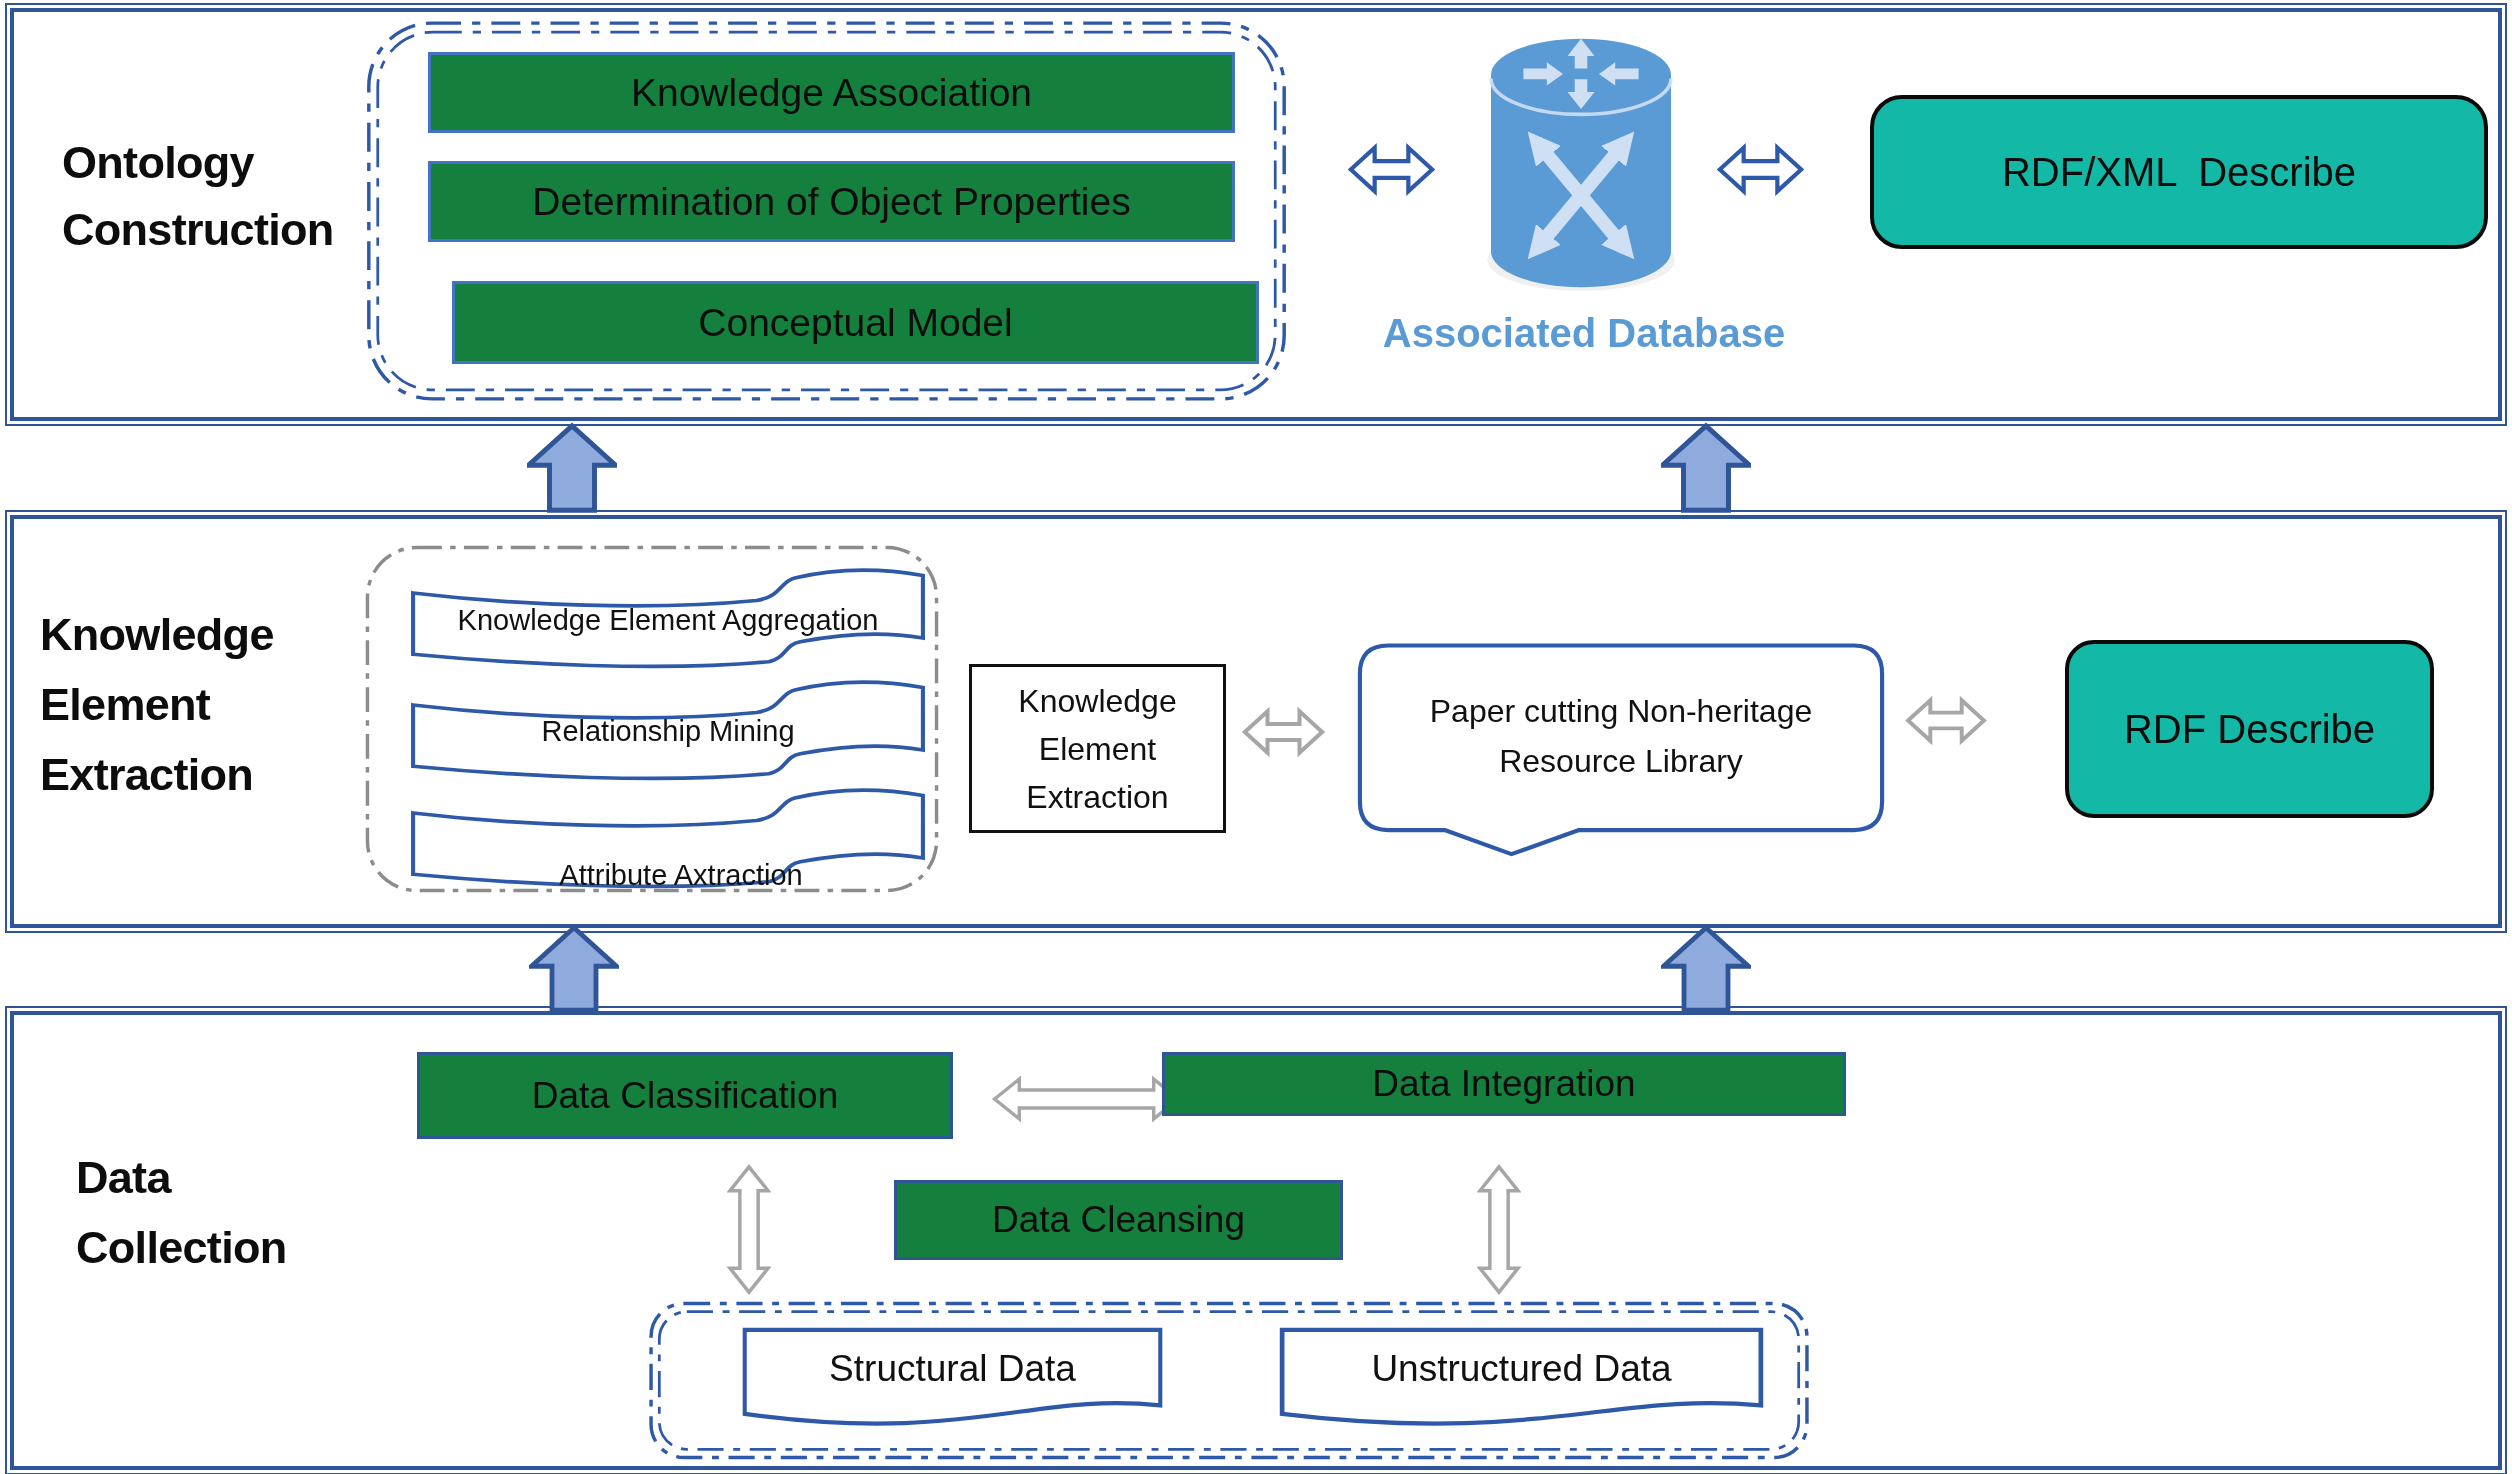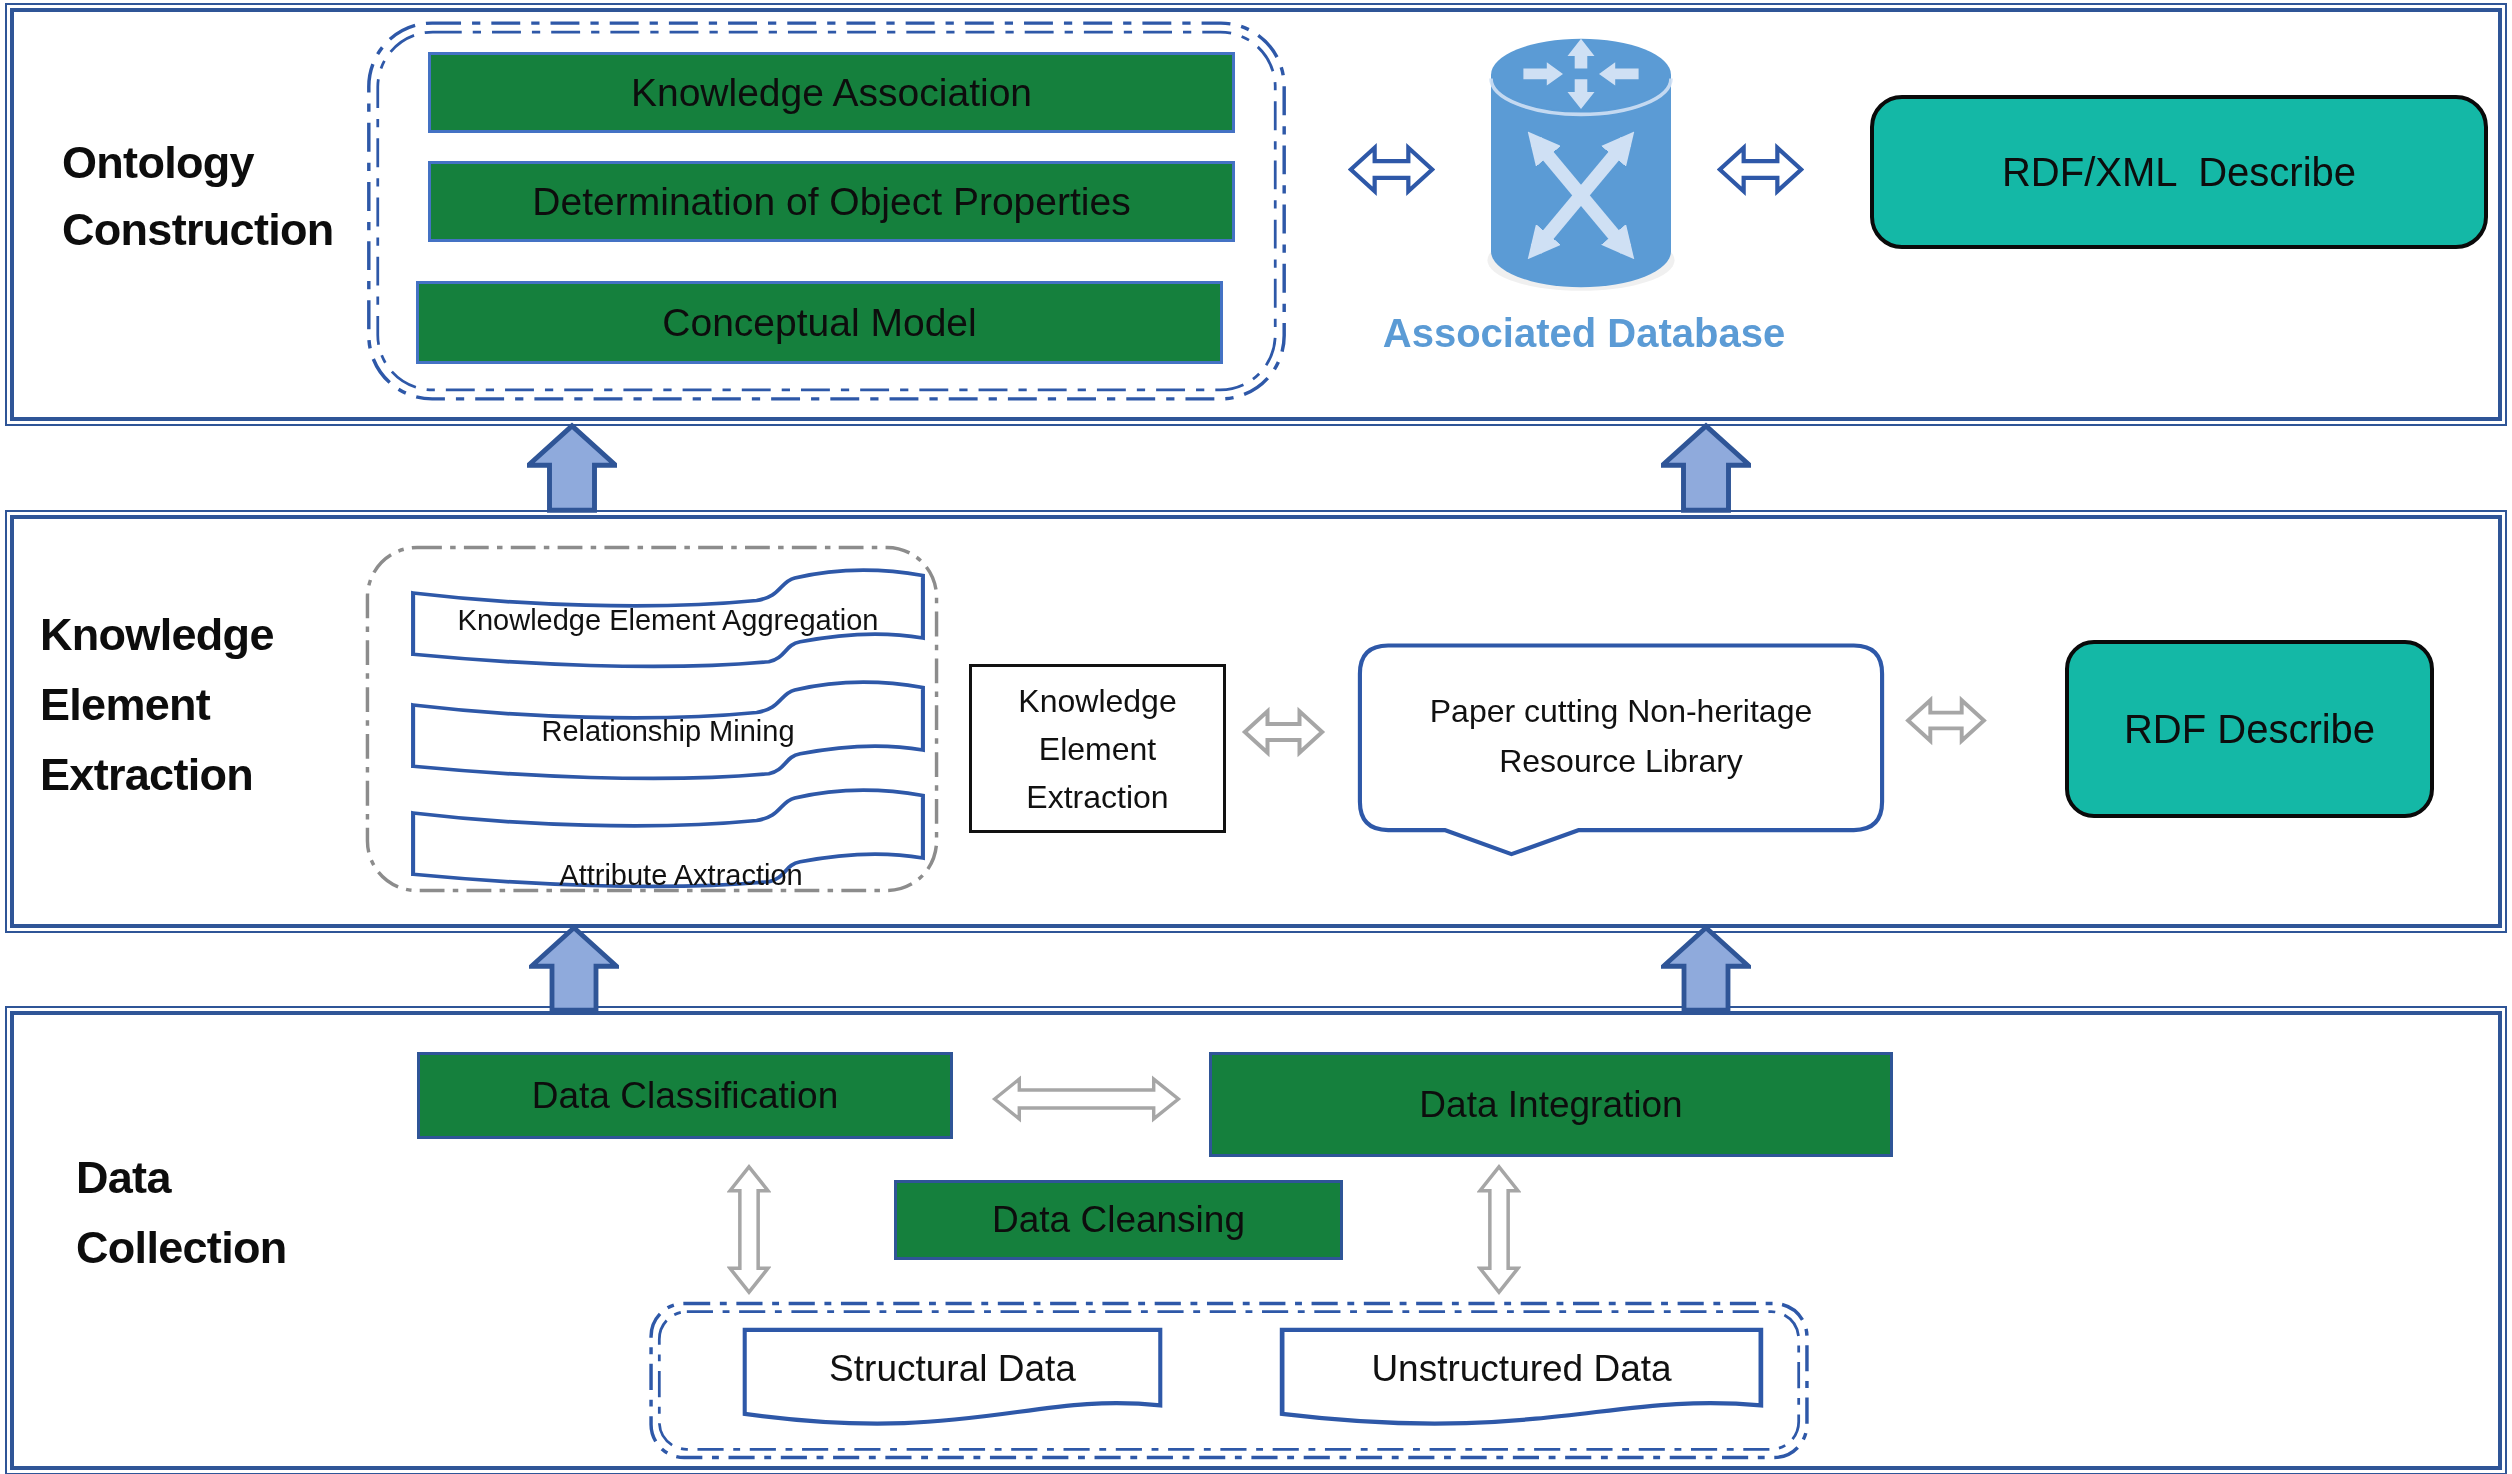--- a/index.html
+++ b/index.html
@@ -38,21 +38,21 @@
     <rect x="7" y="7" width="1330" height="546" rx="92" fill="none" stroke="#2E58A8" stroke-width="5" stroke-dasharray="42 16 12 16"></rect>
     <rect x="20" y="20" width="1304" height="520" rx="80" fill="none" stroke="#2E58A8" stroke-width="4" stroke-dasharray="42 16 12 16"></rect>
   </svg>
 
   <div class="bluebox" style="left:428px;top:52px;width:807px;height:81px;">
     <span>Knowledge Association</span>
   </div>
   <div class="bluebox" style="left:428px;top:161px;width:807px;height:81px;">
     <span>Determination of Object Properties</span>
   </div>
-  <div class="bluebox" style="left:416px;top:281px;width:807px;height:83px;text-align:center;">
+  <div class="bluebox" style="left:452px;top:281px;width:807px;height:83px;text-align:center;">
     <span>Conceptual Model</span>
   </div>
 
   <svg class="abs" style="left:1348px;top:142px;" width="87" height="55" viewBox="0 0 124 78">
     <path d="M4,39 L38,8 V27 H86 V8 L120,39 L86,70 V51 H38 V70 Z" fill="#fff" stroke="#2E58A8" stroke-width="6" stroke-linejoin="miter"></path>
   </svg>
   <svg class="abs" style="left:1717px;top:142px;" width="87" height="55" viewBox="0 0 124 78">
     <path d="M4,39 L38,8 V27 H86 V8 L120,39 L86,70 V51 H38 V70 Z" fill="#fff" stroke="#2E58A8" stroke-width="6" stroke-linejoin="miter"></path>
   </svg>
 
@@ -159,21 +159,21 @@
   </div>
 
   <div class="bluebox datab" style="left:417px;top:1052px;width:536px;height:87px;">
     <span>Data Classification</span>
   </div>
 
   <svg class="abs" style="left:990px;top:1075px;" width="193" height="48" viewBox="0 0 276 70">
     <path d="M4,35 L40,6 V22 H236 V6 L272,35 L236,64 V48 H40 V64 Z" fill="#fff" stroke="#A6A6A6" stroke-width="5" stroke-linejoin="miter"></path>
   </svg>
 
-  <div class="bluebox datab" style="left:1209px;top:1052px;width:684px;height:105px;">
+  <div class="bluebox datab" style="left:1162px;top:1052px;width:684px;height:64px;">
     <span>Data Integration</span>
   </div>
 
   <div class="bluebox datab" style="left:894px;top:1180px;width:449px;height:80px;">
     <span>Data Cleansing</span>
   </div>
 
   <svg class="abs" style="left:727px;top:1164px;" width="44" height="131" viewBox="0 0 62 186">
     <path d="M31,4 L58,38 H44 V148 H58 L31,182 L4,148 H18 V38 H4 Z" fill="#fff" stroke="#A6A6A6" stroke-width="5" stroke-linejoin="miter"></path>
   </svg>

